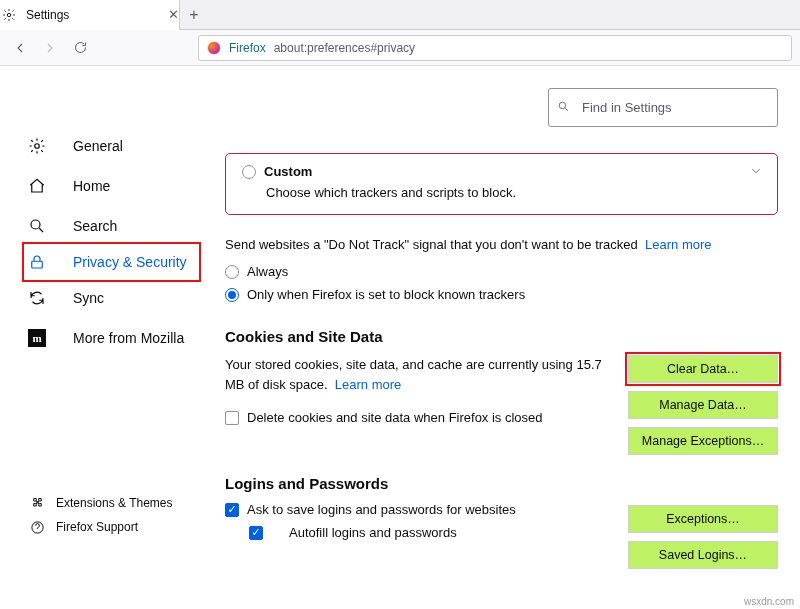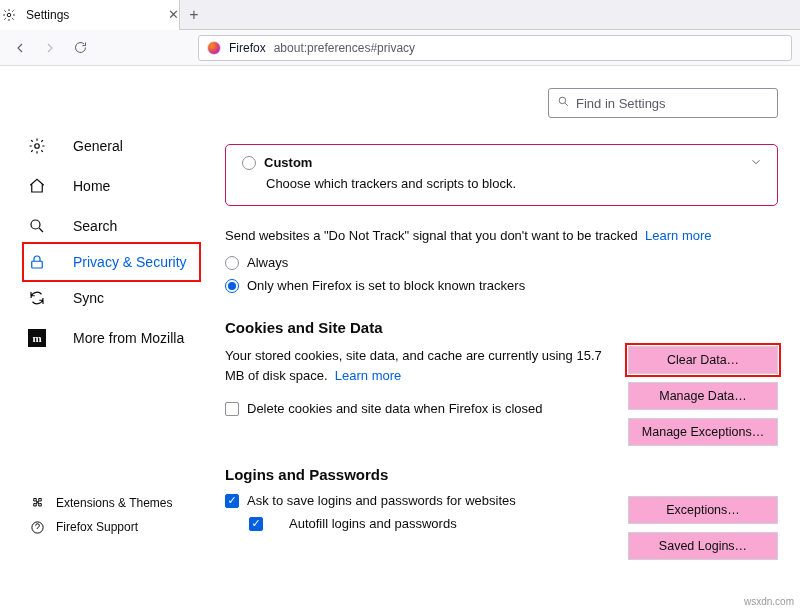--- a/index.html
+++ b/index.html
@@ -9,54 +9,54 @@
   .tabbar { height: 30px; background: #f0f0f4; display: flex; align-items: center; border-bottom: 1px solid #ccc; }
   .tab { width: 180px; height: 30px; background: #fff; display: flex; align-items: center; padding: 0 0; border-right: 1px solid #ccc; gap: 8px; }
   .tab .title { flex: 1; font-size: 12px; }
   .tab .close { font-size: 13px; color: #5b5b66; cursor: pointer; }
   .newtab { width: 28px; display: flex; align-items: center; justify-content: center; font-size: 16px; color: #5b5b66; cursor: pointer; }
 
   
   .navbar { height: 36px; background: #f9f9fb; display: flex; align-items: center; padding: 0 8px; gap: 6px; border-bottom: 1px solid #ddd; }
   .navbar .btn { width: 24px; height: 24px; display:flex; align-items:center; justify-content:center; color:#5b5b66; cursor:pointer; }
   .urlbar { flex: 1; height: 26px; background:#fff; border:1px solid #ccc; border-radius:3px; display:flex; align-items:center; padding:0 8px; gap:8px; font-size:12px; color:#5b5b66; margin-left: 100px; }
-  .urlbar .fxlabel { color:#0f172a; }
+  .urlbar .fxlabel { color:#0f766e; }
 
   
   .main { display:flex; height: calc(609px - 66px); }
   .sidebar { width: 195px; padding: 60px 0 0 28px; }
   .sb-item { display:flex; align-items:center; gap:27px; height:40px; font-size:14px; color:#0c0c0d; cursor:pointer;text-align:center; }
   .sb-item.selected { color:#0060df; }
   .sb-item.selected-wrap { border:2px solid #e11; padding:2px 4px; margin:-4px -6px; }
   .sb-icon { width:18px; height:18px; display:flex; align-items:center; justify-content:center; }
   .sb-sep { height: 130px; }
   .sb-footer { display:flex; align-items:center; gap:10px; font-size:12px; color:#0c0c0d; margin-top:6px; cursor:pointer; }
 
   .content { flex:1; padding: 22px 22px 0 30px; overflow:hidden; }
   .search-wrap { display:flex; justify-content:flex-end; margin-bottom:26px; }
-  .search-box { width:230px; height:30px; border:1px solid #8f8f9d; border-radius:3px; display:flex; align-items:center; padding:0 8px; gap:6px; color:#5b5b66; font-size:13px; }
+  .search-box { width:230px; height:39px; border:1px solid #8f8f9d; border-radius:3px; display:flex; align-items:center; padding:0 8px; gap:12px; color:#5b5b66; font-size:13px; }
 
   .custom-card { border:1px solid #be185d; border-radius:5px; padding:10px 16px 14px 16px; margin-bottom:22px; position:relative; }
   .custom-head { display:flex; align-items:center; gap:8px; font-weight:600; font-size:13px; }
   .custom-sub { font-size:13px; color:#0c0c0d; margin:6px 0 0 24px; }
   .custom-card .chev { position:absolute; right:14px; top:10px; color:#5b5b66; }
 
   .dnt-row { font-size:13px; margin-bottom:12px; }
   .radio-row { display:flex; align-items:center; gap:8px; font-size:13px; margin:8px 0 8px 0; }
   .radio { width:14px; height:14px; border:1px solid #8f8f9d; border-radius:50%; display:inline-flex; align-items:center; justify-content:center; }
   .radio.checked { border-color:#0060df; }
   .radio.checked::after { content:""; width:8px; height:8px; background:#0060df; border-radius:50%; }
 
   .link { color:#0060df; cursor:pointer; }
 
   h2.section { font-size:15px; font-weight:600; margin:26px 0 10px; }
   .cookie-row { display:flex; gap:16px; }
   .cookie-text { flex:1; font-size:13px; line-height:1.5; }
   .btn-col { display:flex; flex-direction:column; gap:8px; width:150px; }
-  .std-btn { height:28px; background:#f9a8d4; border:1px solid #cfcfd8; font-size:12.5px; display:flex; align-items:center; justify-content:center; cursor:pointer; }
+  .std-btn { height:28px; background:#bef264; border:1px solid #cfcfd8; font-size:12.5px; display:flex; align-items:center; justify-content:center; cursor:pointer; }
   .std-btn.hl { outline:2px solid #e11; outline-offset:1px; }
 
   .chk-row { display:flex; align-items:center; gap:8px; font-size:13px; margin-top:14px; }
   .chk { width:14px; height:14px; border:1px solid #8f8f9d; border-radius:2px; display:inline-flex; align-items:center; justify-content:center; }
   .chk.checked { background:#0060df; border-color:#0060df; }
   .chk.checked::after { content:"✓"; color:#fff; font-size:11px; line-height:1; }
 
   .login-sec { display:flex; gap:16px; margin-top:20px; }
   .login-left { flex:1; }
   .indent { margin-left:24px;gap:26px; }

